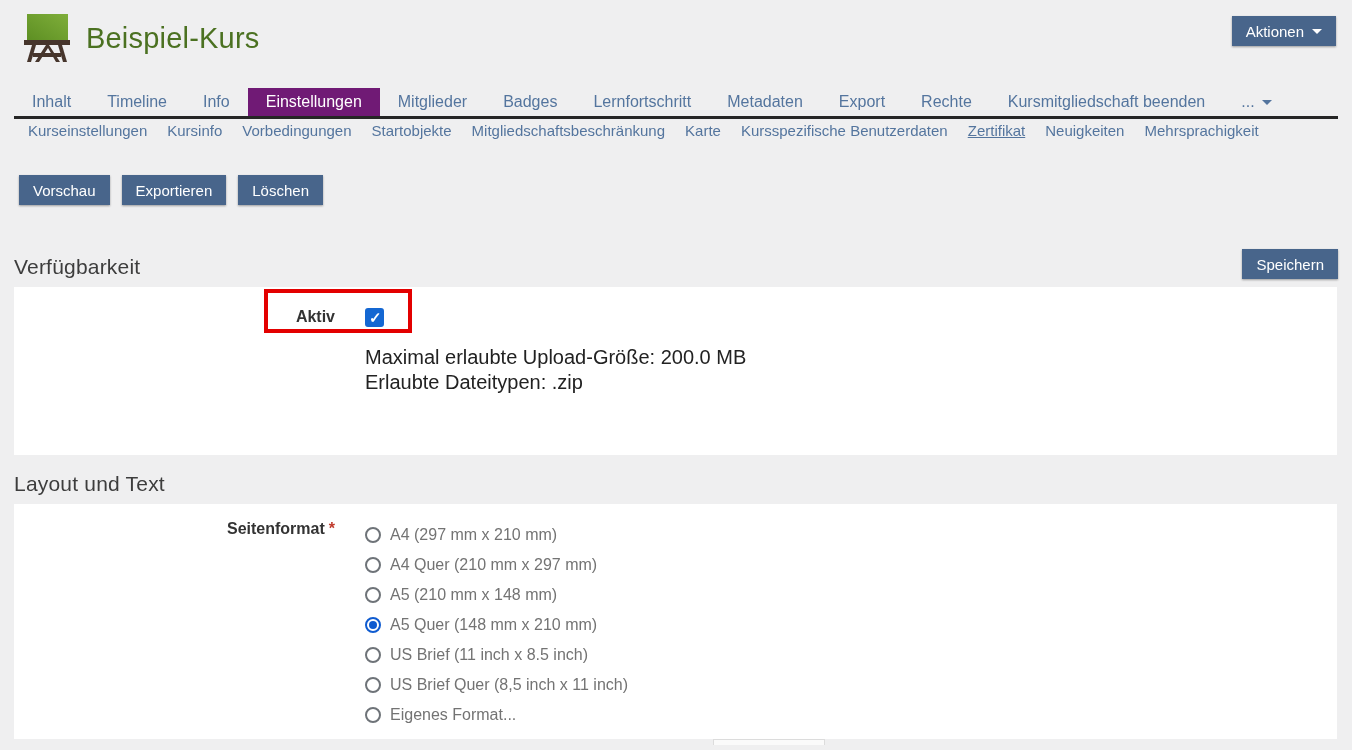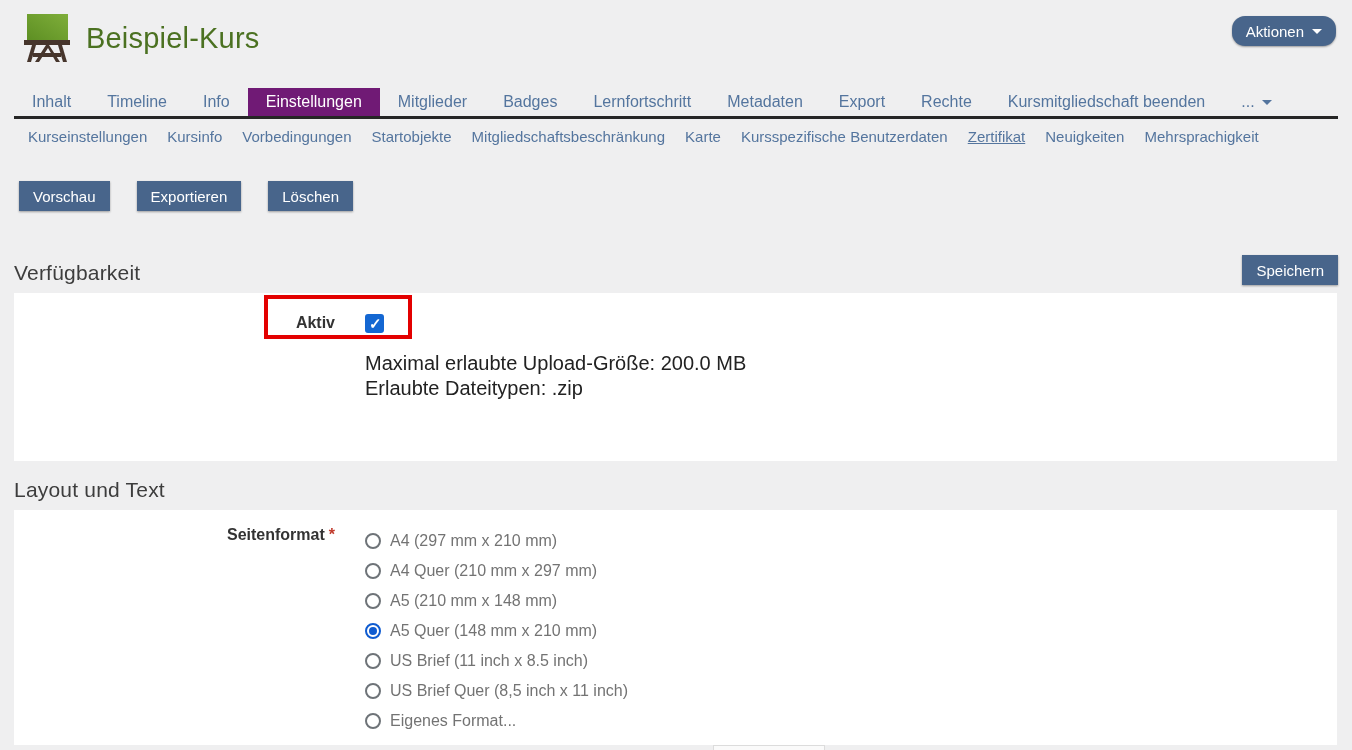--- a/index.html
+++ b/index.html
@@ -17,36 +17,36 @@
   .course-icon { width:50px; height:52px; display:block; }
   .course-title { font-size:29px; font-weight:400; color:#4b7121; letter-spacing:.2px; }
   .btn {
     display:inline-flex; align-items:center; gap:8px;
     background:#48658b; color:#fff; border:none;
     font-family:"Liberation Sans", sans-serif;
     font-size:15px; padding:0 14px; height:30px;
     box-shadow:0 1px 2px rgba(0,0,0,.35);
     cursor:pointer; white-space:nowrap;
   }
-  .actions-btn { position:absolute; top:16px; right:16px;border-radius:13px; }
+  .actions-btn { position:absolute; top:16px; right:16px; }
   .caret-down { width:0; height:0; border-left:5px solid transparent; border-right:5px solid transparent; border-top:5px solid #fff; display:inline-block; }
   .caret-blue { border-top-color:#54759e; }
 
   
   .tabbar { margin:0 14px; border-bottom:3px solid #262626; display:flex; align-items:stretch; height:31px; }
   .tab { display:flex; align-items:center; gap:7px; padding:0 18px; font-size:16px; color:#54759e; cursor:pointer; }
   .tab.active { background:#701a75; color:#fff; }
 
   
-  .subtabbar { margin:0 14px; padding:9px 4px 8px 4px; display:flex; }
+  .subtabbar { margin:0 14px; padding:3px 4px 8px 4px; display:flex; }
   .subtab { padding:0 10px; font-size:15px; color:#54759e; cursor:pointer; white-space:nowrap; }
   .subtab.active { text-decoration:underline; }
 
   
-  .toolbar { margin:28px 14px 0 19px; display:flex; gap:27px; }
+  .toolbar { margin:28px 14px 0 19px; display:flex; gap:12px; }
 
   
   .section-header { margin:0 14px; display:flex; justify-content:space-between; align-items:flex-end; }
   .section-header h2 { font-size:21px; font-weight:500; color:#3d3d3d; letter-spacing:.2px; }
   .sh1 { margin-top:44px; }
   .sh2 { margin-top:17px; }
   .panel { background:#fff; margin:8px 15px 0 14px; position:relative; }
   .panel1 { height:168px; padding-top:9px; }
   .panel2 { height:235px; padding-top:16px; }
 

